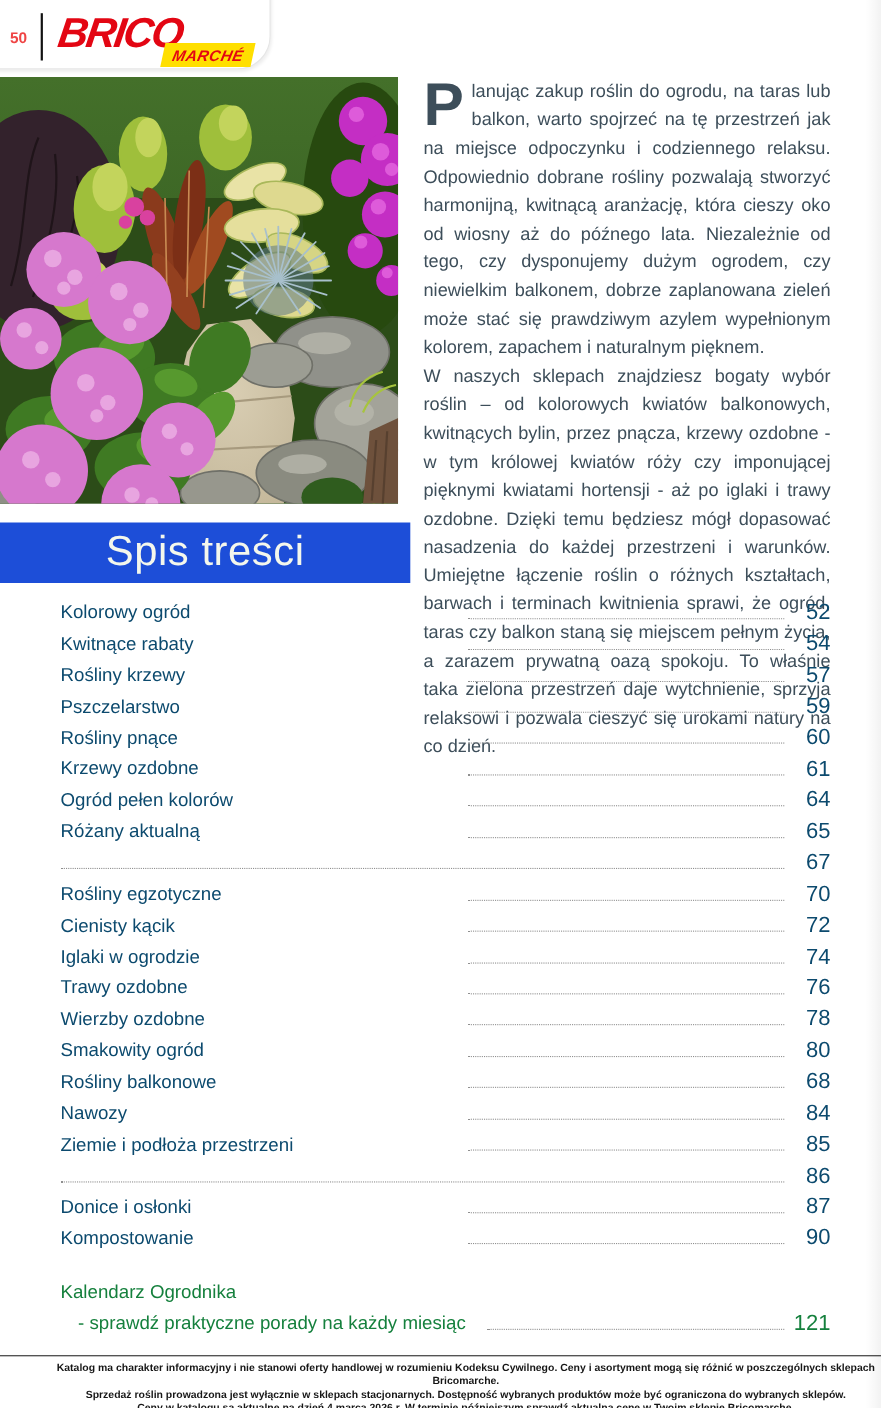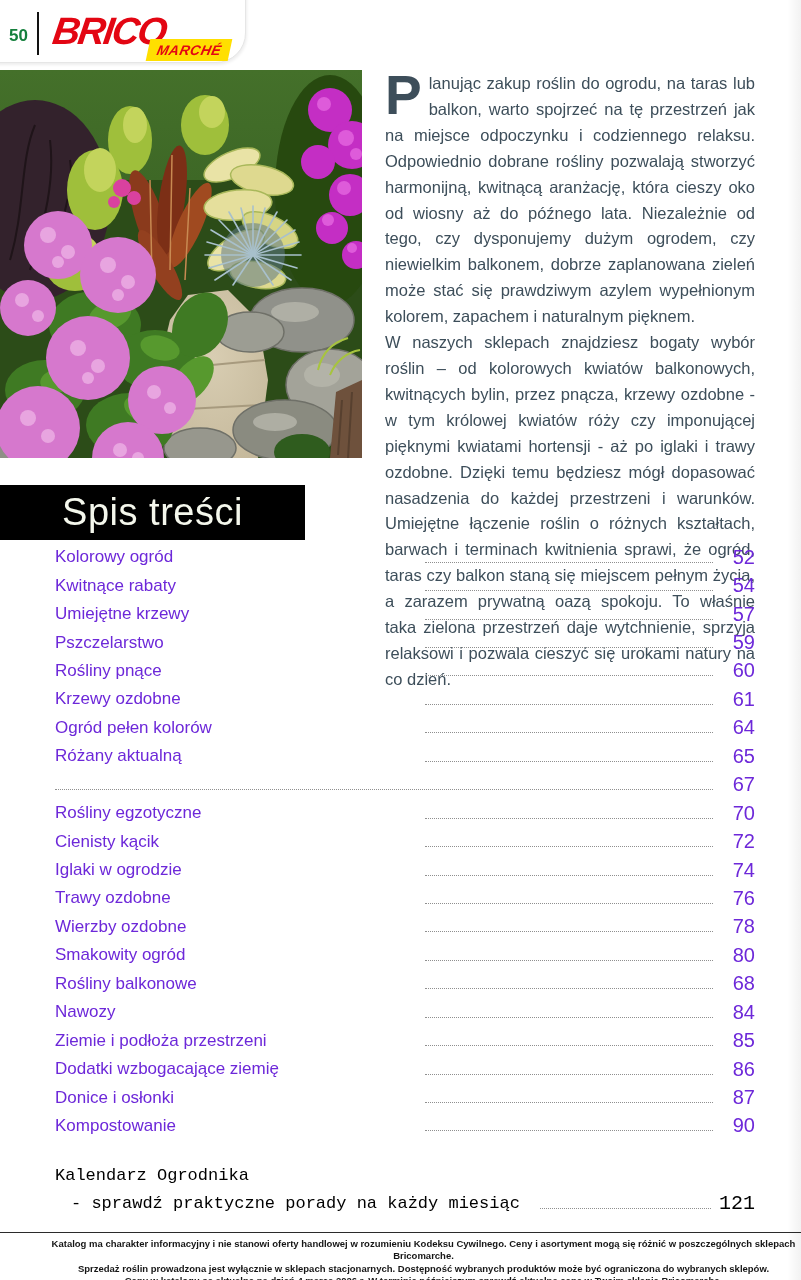--- a/index.html
+++ b/index.html
@@ -9,21 +9,21 @@
     font-family:"Liberation Sans", sans-serif; overflow:hidden;
     margin:0 auto;
   }
   
   .header-card {
     position:absolute; left:-40px; top:-40px; width:286px; height:103px;
     background:#fff; border:1px solid #e6e6e6; border-radius:0 0 30px 0;
     box-shadow:1px 2px 3px rgba(0,0,0,0.07);
   }
   .pagenum {
-    position:absolute; left:9px; top:26px; font-size:17px; font-weight:bold; color:#15803d;
+    position:absolute; left:9px; top:26px; font-size:14px; font-weight:bold; color:#ef4444;
   }
   .hdr-divider {
     position:absolute; left:37px; top:12px; width:2px; height:43px; background:#121212;
   }
   .logo { position:absolute; left:53px; top:8px; width:195px; height:56px; }
   .logo-brico {
     display:inline-block; font-style:italic; font-weight:bold; font-size:38px;
     color:#e30613; letter-spacing:-2px; transform:skewX(-8deg); line-height:46px;
   }
   .logo-marche {
@@ -39,34 +39,34 @@
     position:absolute; left:385px; top:71px; width:370px;
     font-size:16.5px; line-height:25.9px; color:#3d4e5a; text-align:justify;
   }
   .intro p { margin:0; }
   .dropcap {
     float:left; font-size:55px; line-height:43px; padding:3px 7px 0 0;
     font-weight:600; color:#3d4e5a;
   }
   
   .banner {
-    position:absolute; left:0; top:485px; width:305px; height:55px;
-    background:#000000; display:flex; align-items:center; justify-content:center;
+    position:absolute; left:0; top:475px; width:373px; height:55px;
+    background:#1d4ed8; display:flex; align-items:center; justify-content:center;
   }
   .banner h1 {
     font-size:38px; font-weight:normal; color:#f4f7ec; letter-spacing:0.5px;
   }
   
   .toc { position:absolute; left:55px; top:543px; width:700px; }
-  .toc-row { display:flex; align-items:center; height:28.45px; font-size:17px; color:#6d28d9; }
+  .toc-row { display:flex; align-items:center; height:28.45px; font-size:17px; color:#0c4a6e; }
   .toc-label { flex:none; width:370px; white-space:nowrap; }
   .toc-dots { flex:1; height:1px; border-bottom:1.5px dotted #8f8f8f; transform:translateY(5px); }
   .toc-page { flex:none; min-width:34px; text-align:right; font-size:20px; margin-left:8px; }
   
-  .calendar { position:absolute; left:55px; top:1161px; width:700px; font-size:17px; color:#000000;font-family:Liberation Mono, monospace; }
+  .calendar { position:absolute; left:55px; top:1161px; width:700px; font-size:17px; color:#15803d; }
   .cal-line1 { height:28px; display:flex; align-items:center; white-space:nowrap; }
   .cal-row { display:flex; align-items:center; height:28px;margin-left:16px; }
   .cal-row .cal-label { flex:none; white-space:nowrap; }
   .cal-row .toc-dots { margin-left:20px; }
   
   .footer-rule { position:absolute; left:0; top:1232px; width:801px; height:1px; background:#2b2b2b; }
   .footer-text {
     position:absolute; left:0; top:1238px; width:801px; text-align:center;
     font-size:9.5px; line-height:12.3px; font-weight:bold; color:#161616;
   }
@@ -279,21 +279,21 @@
     <span class="toc-page">52</span>
   </div>
 
   <div class="toc-row">
     <span class="toc-label">Kwitnące rabaty</span>
     <span class="toc-dots"></span>
     <span class="toc-page">54</span>
   </div>
 
   <div class="toc-row">
-    <span class="toc-label">Umiejętne krzewy</span>
+    <span class="toc-label">Rośliny krzewy</span>
     <span class="toc-dots"></span>
     <span class="toc-page">57</span>
   </div>
 
   <div class="toc-row">
     <span class="toc-label">Pszczelarstwo</span>
     <span class="toc-dots"></span>
     <span class="toc-page">59</span>
   </div>
 
@@ -374,21 +374,20 @@
     <span class="toc-page">84</span>
   </div>
 
   <div class="toc-row">
     <span class="toc-label">Ziemie i podłoża przestrzeni</span>
     <span class="toc-dots"></span>
     <span class="toc-page">85</span>
   </div>
 
   <div class="toc-row">
-    <span class="toc-label">Dodatki wzbogacające ziemię</span>
     <span class="toc-dots"></span>
     <span class="toc-page">86</span>
   </div>
 
   <div class="toc-row">
     <span class="toc-label">Donice i osłonki</span>
     <span class="toc-dots"></span>
     <span class="toc-page">87</span>
   </div>
 

